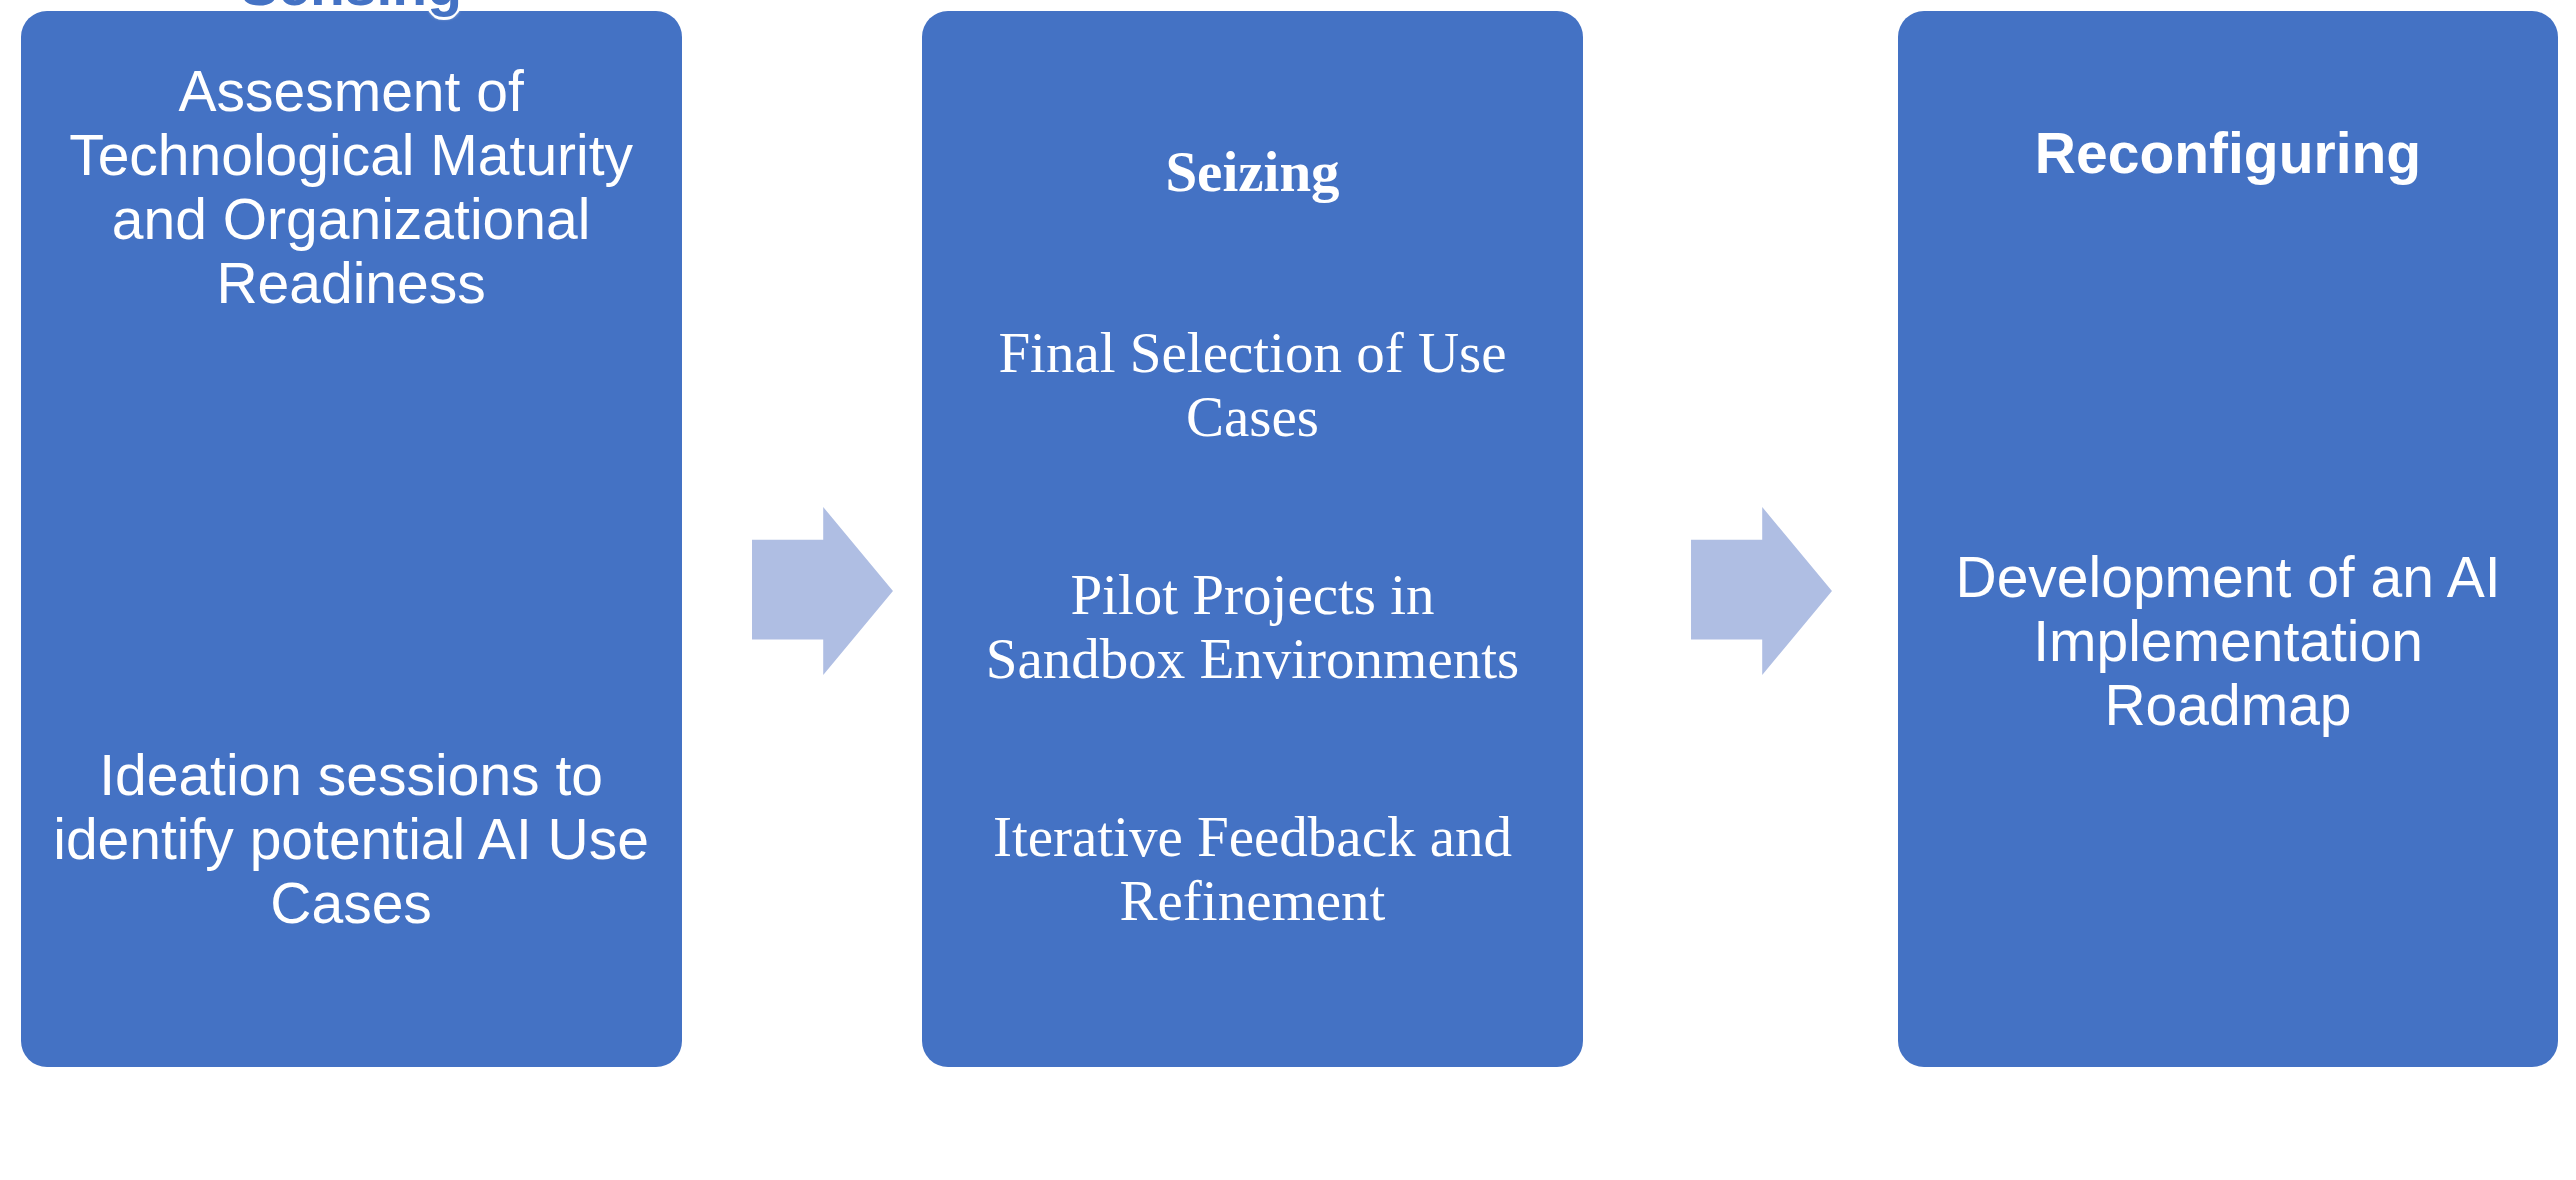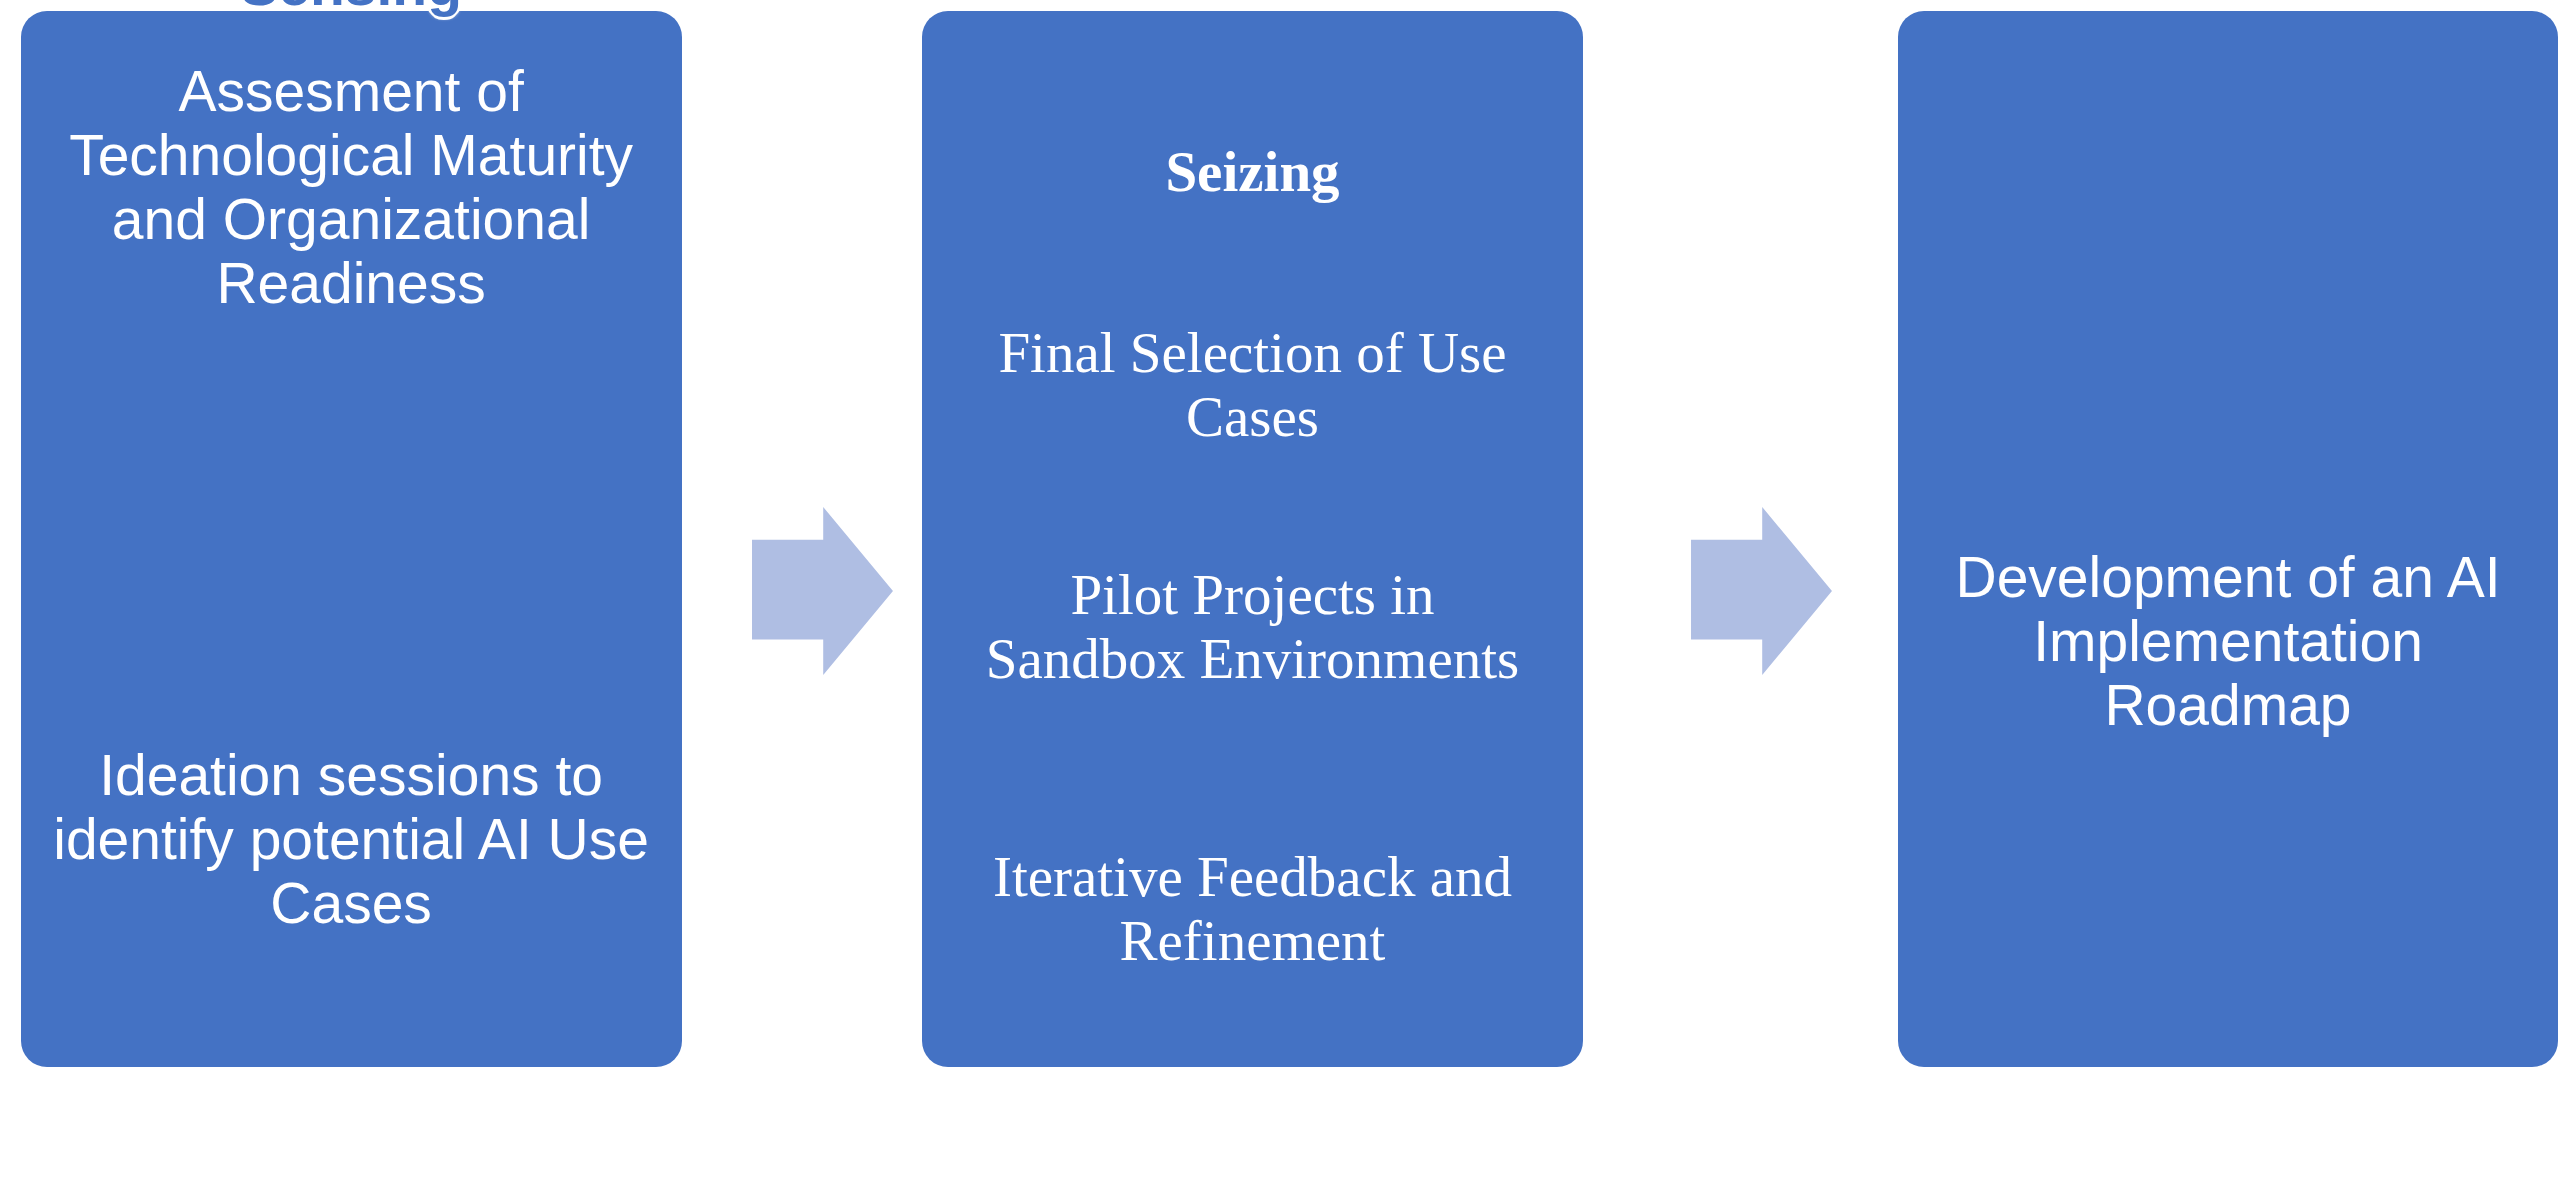--- a/index.html
+++ b/index.html
@@ -54,21 +54,21 @@
 
   
   #box-sensing .stage-title { top: -58px; }
   #box-sensing .item-0 { top: 48px;  }
   #box-sensing .item-1 { top: 419px; }
   #box-sensing .item-2 { top: 732px;}
 
   #box-seizing .stage-title { top: 129px; }
   #box-seizing .item-0 { top: 310px; }
   #box-seizing .item-1 { top: 552px; }
-  #box-seizing .item-2 { top: 794px; margin-top: 40px;}
+  #box-seizing .item-2 { top: 794px;}
 
   #box-reconfiguring .stage-title { top: 110px; }
   #box-reconfiguring .item-0 { top: 278px; }
   #box-reconfiguring .item-1 { top: 534px; }
   #box-reconfiguring .item-2 { top: 851px;}
 
   .flow-arrow {
     position: absolute;
     top: 507px;
     width: 141px;
@@ -107,19 +107,20 @@
 Sandbox Environments</div>
     <div class="stage-item item-2">Iterative Feedback and
 Refinement</div>
   </div>
 
   <svg class="flow-arrow" id="arrow-2" viewBox="0 0 198 236" aria-hidden="true">
     <polygon points="0,46 100,46 100,0 198,118 100,236 100,186 0,186"></polygon>
   </svg>
 
   <div class="stage-box" id="box-reconfiguring">
+    <div class="stage-title">Reconfiguring</div>
     <div class="stage-item item-1">Development of an AI
 Implementation
 Roadmap</div>
   </div>
 
 </div>
 
 
 </body></html>

